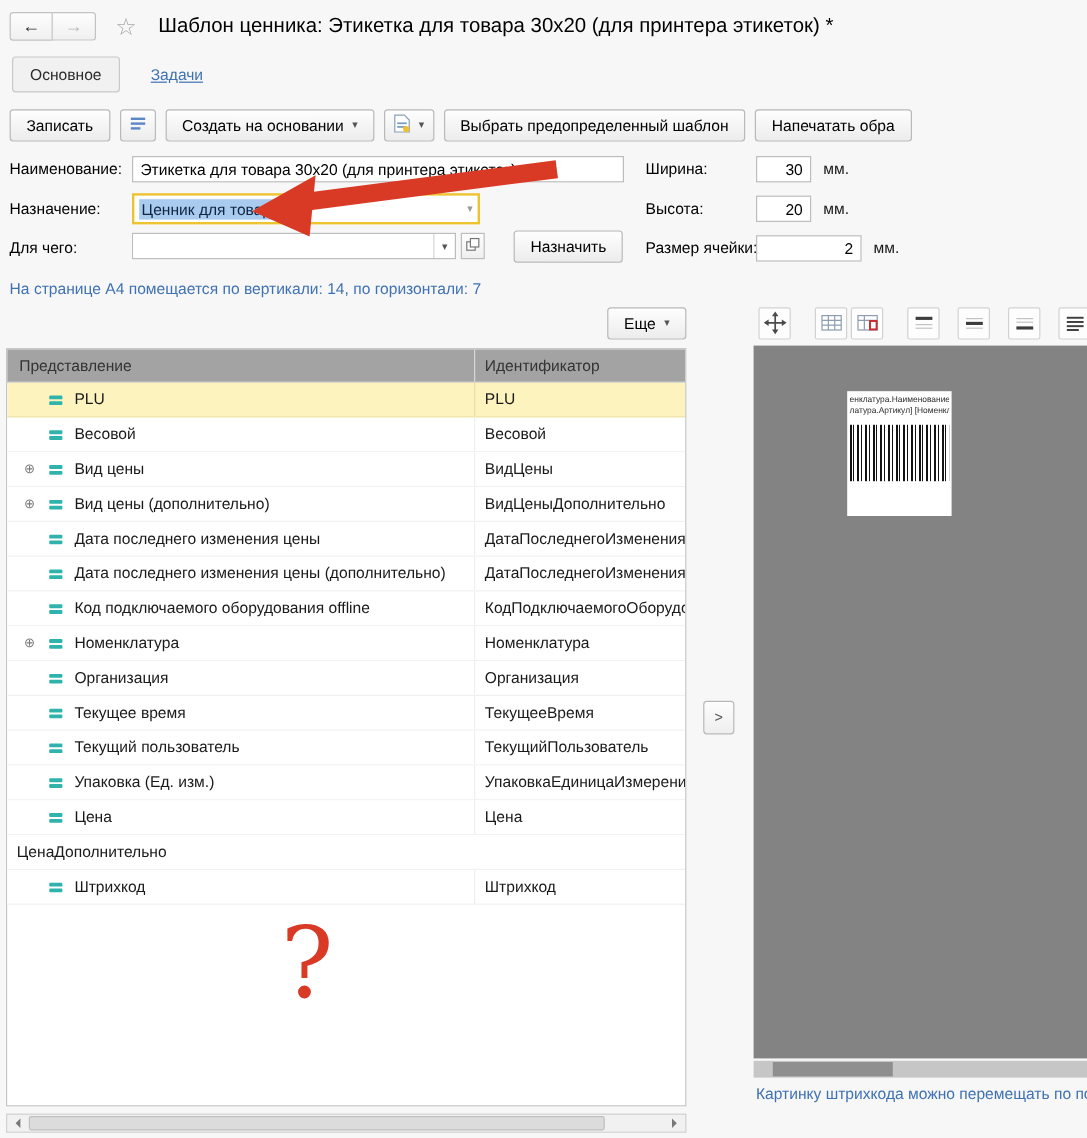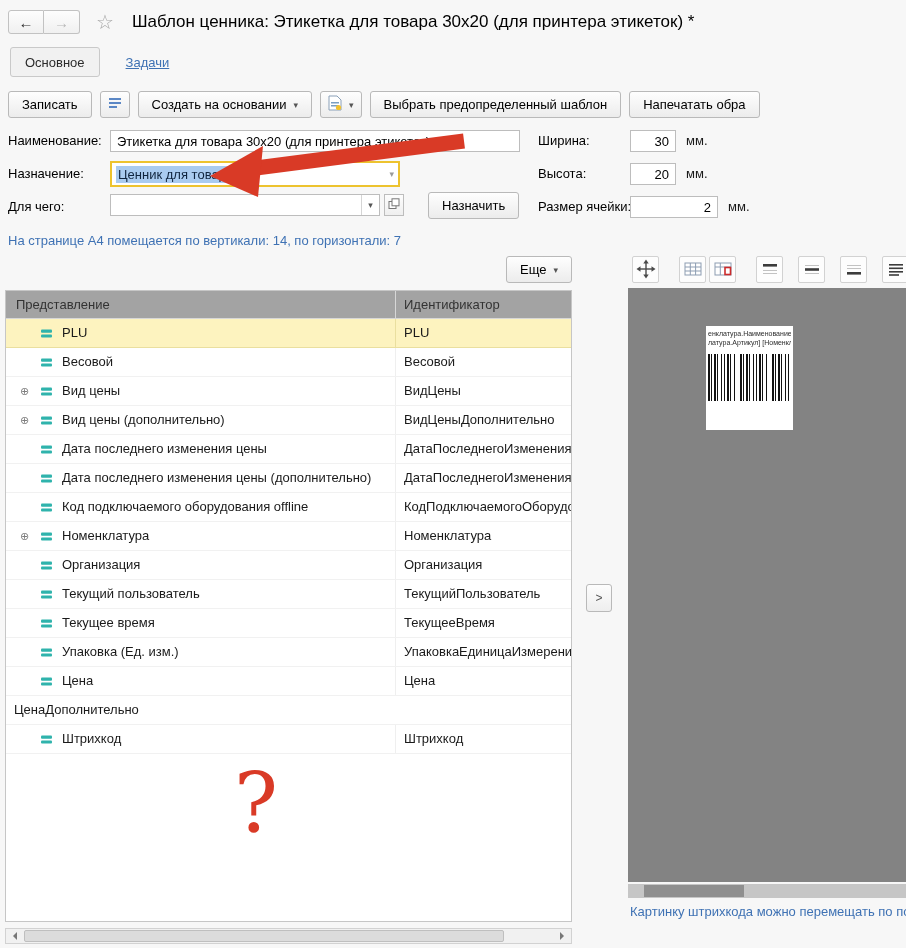--- a/index.html
+++ b/index.html
@@ -321,36 +321,36 @@
   </div>
         <div class="trow">
     <div class="c1">
       <span class="expander"></span>
       <span class="ficon">
         <svg width="13" height="13" viewBox="0 0 13 13">
                 <rect x="1" y="2.6" width="11" height="3.2" rx="1" fill="#2fb3ac"></rect>
                 <rect x="1" y="7.4" width="11" height="3.2" rx="1" fill="#2fb3ac"></rect>
               </svg>
       </span>
+      <span class="rname">Текущее время</span>
+    </div>
+    <div class="c2">ТекущееВремя</div>
+  </div>
+        <div class="trow">
+    <div class="c1">
+      <span class="expander"></span>
+      <span class="ficon">
+        <svg width="13" height="13" viewBox="0 0 13 13">
+                <rect x="1" y="2.6" width="11" height="3.2" rx="1" fill="#2fb3ac"></rect>
+                <rect x="1" y="7.4" width="11" height="3.2" rx="1" fill="#2fb3ac"></rect>
+              </svg>
+      </span>
       <span class="rname">Текущий пользователь</span>
     </div>
     <div class="c2">ТекущийПользователь</div>
-  </div>
-        <div class="trow">
-    <div class="c1">
-      <span class="expander"></span>
-      <span class="ficon">
-        <svg width="13" height="13" viewBox="0 0 13 13">
-                <rect x="1" y="2.6" width="11" height="3.2" rx="1" fill="#2fb3ac"></rect>
-                <rect x="1" y="7.4" width="11" height="3.2" rx="1" fill="#2fb3ac"></rect>
-              </svg>
-      </span>
-      <span class="rname">Текущее время</span>
-    </div>
-    <div class="c2">ТекущееВремя</div>
   </div>
         <div class="trow">
     <div class="c1">
       <span class="expander"></span>
       <span class="ficon">
         <svg width="13" height="13" viewBox="0 0 13 13">
                 <rect x="1" y="2.6" width="11" height="3.2" rx="1" fill="#2fb3ac"></rect>
                 <rect x="1" y="7.4" width="11" height="3.2" rx="1" fill="#2fb3ac"></rect>
               </svg>
       </span>

